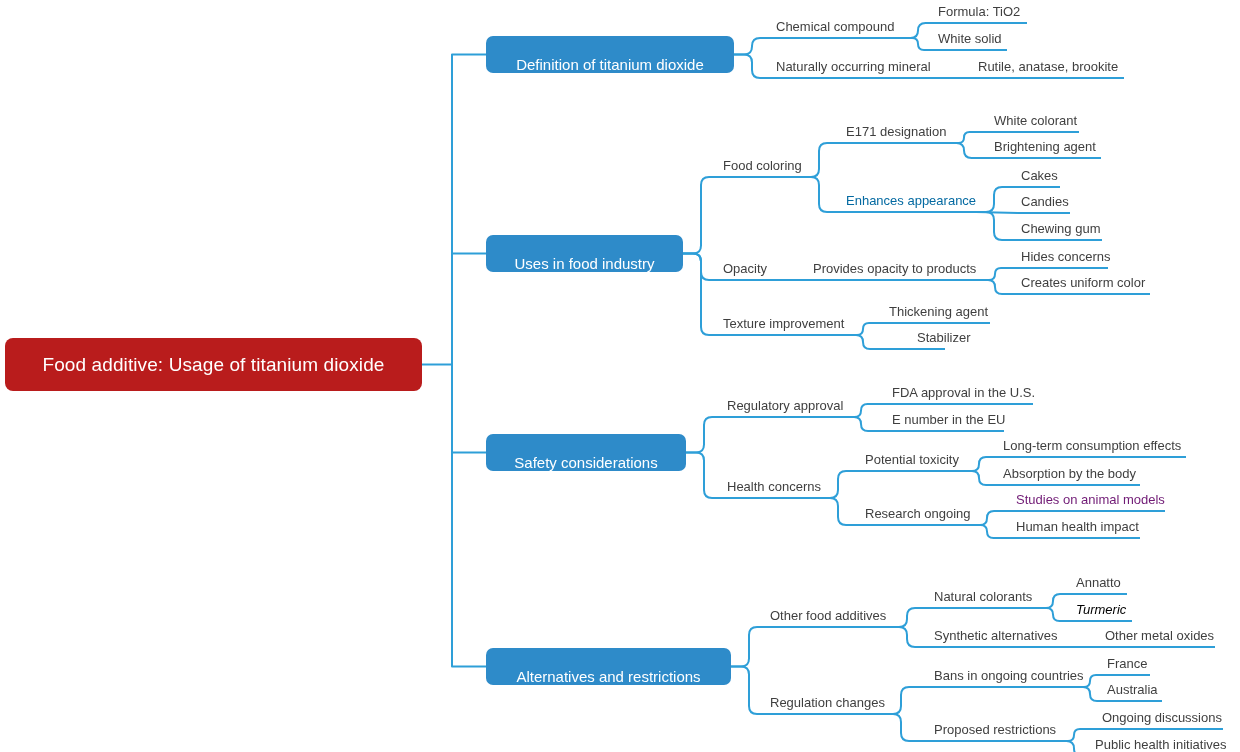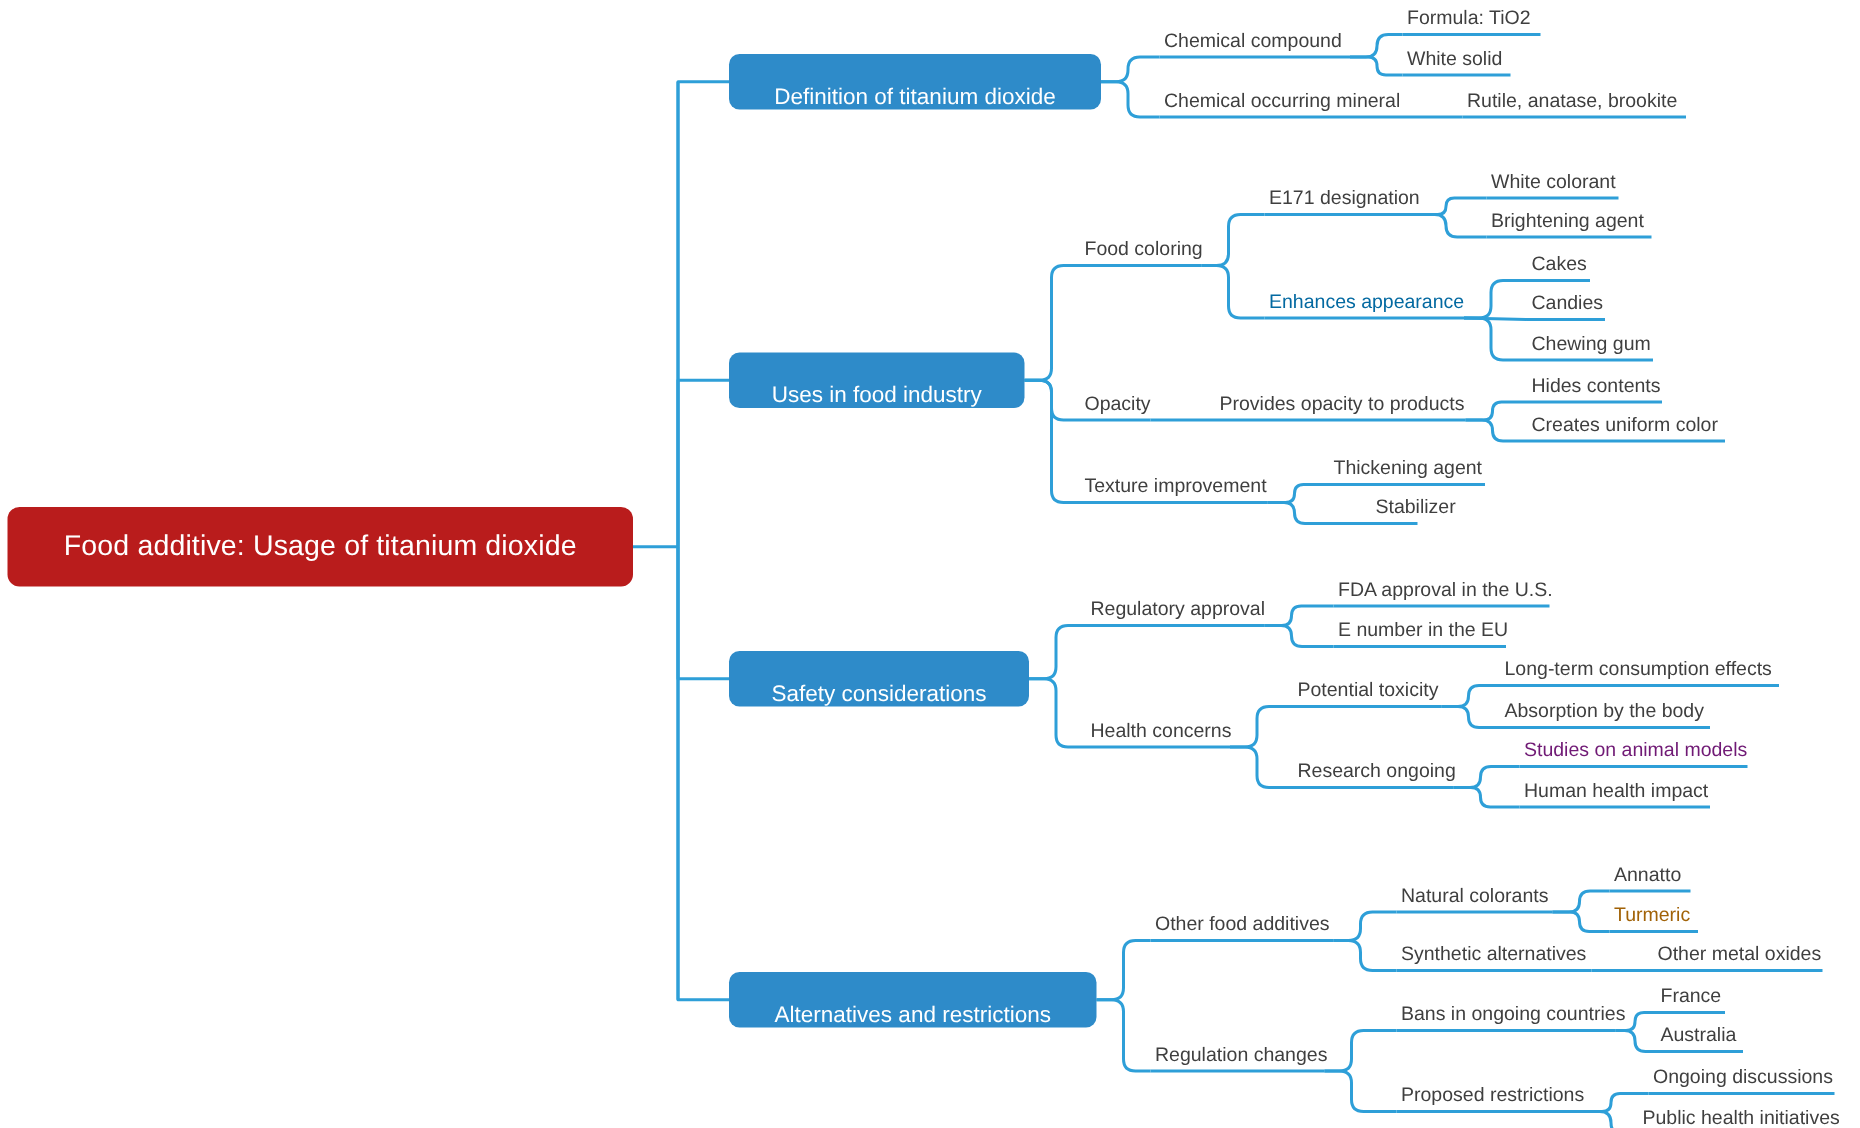--- a/index.html
+++ b/index.html
@@ -160,21 +160,21 @@
       <div class="tnode l2" style="left: 773px; top: 16px; width: 127px; height: 22px; color: rgb(63, 63, 63); display: flex; align-items: center; justify-content: flex-start; padding-left: 3px;">
         <span>Chemical compound</span>
       </div>
       <div class="tnode l3" style="left: 935px; top: 1px; width: 92px; height: 22px; color: rgb(63, 63, 63); display: flex; align-items: center; justify-content: flex-start; padding-left: 3px;">
         <span>Formula: TiO2</span>
       </div>
       <div class="tnode l3" style="left: 935px; top: 28px; width: 72px; height: 22px; color: rgb(63, 63, 63); display: flex; align-items: center; justify-content: flex-start; padding-left: 3px;">
         <span>White solid</span>
       </div>
       <div class="tnode l2" style="left: 773px; top: 56px; width: 159px; height: 22px; color: rgb(63, 63, 63); display: flex; align-items: center; justify-content: flex-start; padding-left: 3px;">
-        <span>Chemical occurring mineral</span>
+        <span>Naturally occurring mineral</span>
       </div>
       <div class="tnode l3" style="left: 975px; top: 56px; width: 149px; height: 22px; color: rgb(63, 63, 63); display: flex; align-items: center; justify-content: flex-start; padding-left: 3px;">
         <span>Rutile, anatase, brookite</span>
       </div>
       <div class="l1-node" style="left: 486px; top: 235px; width: 197px; height: 37px; background: rgb(46, 139, 201);">
         <span>Uses in food industry</span>
       </div>
       <div class="tnode l2" style="left: 720px; top: 155px; width: 81px; height: 22px; color: rgb(63, 63, 63); display: flex; align-items: center; justify-content: flex-start; padding-left: 3px;">
         <span>Food coloring</span>
       </div>
@@ -199,21 +199,21 @@
       <div class="tnode l4" style="left: 1018px; top: 218px; width: 84px; height: 22px; color: rgb(63, 63, 63); display: flex; align-items: center; justify-content: flex-start; padding-left: 3px;">
         <span>Chewing gum</span>
       </div>
       <div class="tnode l2" style="left: 720px; top: 258px; width: 47px; height: 22px; color: rgb(63, 63, 63); display: flex; align-items: center; justify-content: flex-start; padding-left: 3px;">
         <span>Opacity</span>
       </div>
       <div class="tnode l3" style="left: 810px; top: 258px; width: 167px; height: 22px; color: rgb(63, 63, 63); display: flex; align-items: center; justify-content: flex-start; padding-left: 3px;">
         <span>Provides opacity to products</span>
       </div>
       <div class="tnode l4" style="left: 1018px; top: 246px; width: 90px; height: 22px; color: rgb(63, 63, 63); display: flex; align-items: center; justify-content: flex-start; padding-left: 3px;">
-        <span>Hides contents</span>
+        <span>Hides concerns</span>
       </div>
       <div class="tnode l4" style="left: 1018px; top: 272px; width: 132px; height: 22px; color: rgb(63, 63, 63); display: flex; align-items: center; justify-content: flex-start; padding-left: 3px;">
         <span>Creates uniform color</span>
       </div>
       <div class="tnode l2" style="left: 720px; top: 313px; width: 125px; height: 22px; color: rgb(63, 63, 63); display: flex; align-items: center; justify-content: flex-start; padding-left: 3px;">
         <span>Texture improvement</span>
       </div>
       <div class="tnode l3" style="left: 886px; top: 301px; width: 104px; height: 22px; color: rgb(63, 63, 63); display: flex; align-items: center; justify-content: flex-start; padding-left: 3px;">
         <span>Thickening agent</span>
       </div>
@@ -258,21 +258,21 @@
       </div>
       <div class="tnode l2" style="left: 767px; top: 605px; width: 122px; height: 22px; color: rgb(63, 63, 63); display: flex; align-items: center; justify-content: flex-start; padding-left: 3px;">
         <span>Other food additives</span>
       </div>
       <div class="tnode l3" style="left: 931px; top: 586px; width: 104px; height: 22px; color: rgb(63, 63, 63); display: flex; align-items: center; justify-content: flex-start; padding-left: 3px;">
         <span>Natural colorants</span>
       </div>
       <div class="tnode l4" style="left: 1073px; top: 572px; width: 54px; height: 22px; color: rgb(63, 63, 63); display: flex; align-items: center; justify-content: flex-start; padding-left: 3px;">
         <span>Annatto</span>
       </div>
-      <div class="tnode l4" style="left: 1073px; top: 599px; width: 59px; height: 22px; color: #a16207; display: flex; align-items: center; justify-content: flex-start; padding-left: 3px;">
+      <div class="tnode l4" style="left: 1073px; top: 599px; width: 59px; height: 22px; color: #000000; display: flex; align-items: center; justify-content: flex-start; padding-left: 3px; font-style: italic;">
         <span>Turmeric</span>
       </div>
       <div class="tnode l3" style="left: 931px; top: 625px; width: 130px; height: 22px; color: rgb(63, 63, 63); display: flex; align-items: center; justify-content: flex-start; padding-left: 3px;">
         <span>Synthetic alternatives</span>
       </div>
       <div class="tnode l4" style="left: 1102px; top: 625px; width: 113px; height: 22px; color: rgb(63, 63, 63); display: flex; align-items: center; justify-content: flex-start; padding-left: 3px;">
         <span>Other metal oxides</span>
       </div>
       <div class="tnode l2" style="left: 767px; top: 692px; width: 116px; height: 22px; color: rgb(63, 63, 63); display: flex; align-items: center; justify-content: flex-start; padding-left: 3px;">
         <span>Regulation changes</span>

